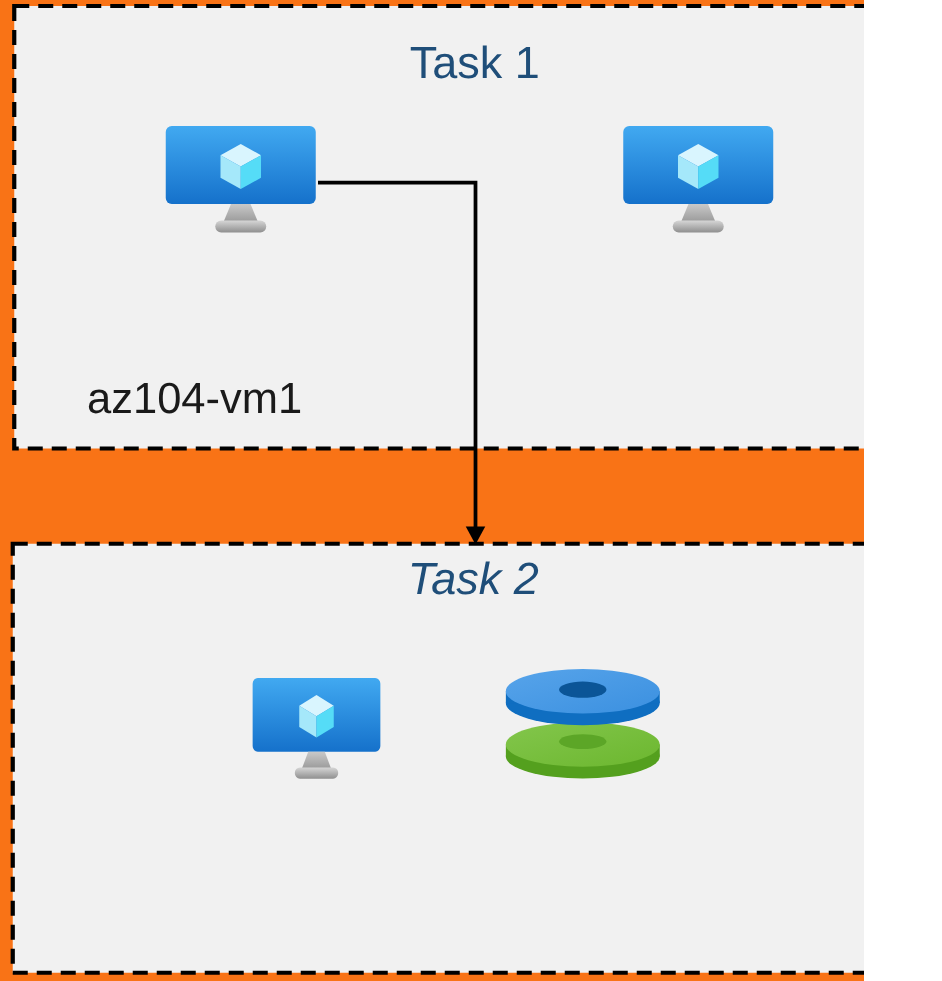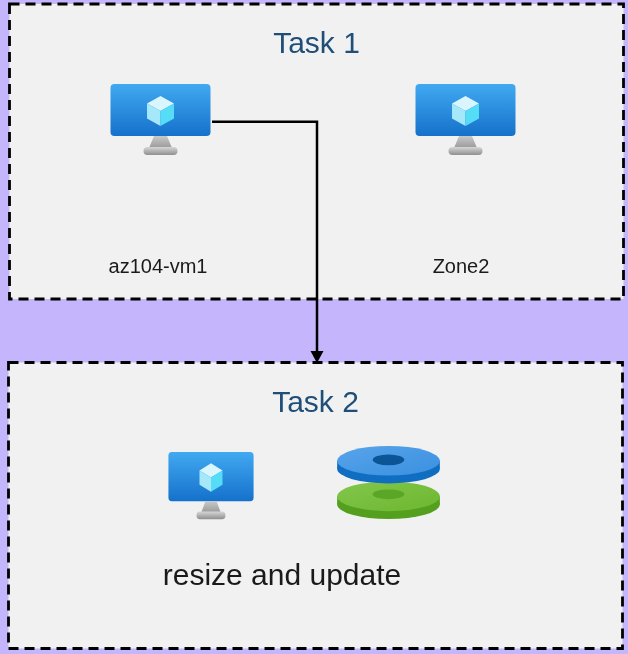--- a/index.html
+++ b/index.html
@@ -1,37 +1,37 @@
 <!DOCTYPE html>
 <html><head>
 <meta charset="utf-8">
 <style>
   html, body { margin: 0; padding: 0; background: #ffffff; }
   .canvas {
     position: relative;
-    width: 628px;
+    width: 576px;
     height: 654px;
-    background: #c4b5fd;
+    background: #f97316;
     font-family: "Liberation Sans", sans-serif;
     overflow: hidden;
   }
   .underlay { position: absolute; left: 0; top: 0; }
   .abs { position: absolute; }
   .title {
     color: #1F4E79;
     font-size: 30px;
     line-height: 38px;
     text-align: center;
     white-space: pre;
   }
   .vm-label {
     color: #1A1A1A;
-    font-size: 20px;
+    font-size: 29px;
     line-height: 36px;
-    text-align: center;
+    text-align: left;
     white-space: pre;
   }
   .caption {
     color: #1A1A1A;
     font-size: 30px;
     line-height: 38px;
     text-align: center;
     white-space: pre;
   }
 </style>
@@ -92,24 +92,23 @@
     <polygon points="64,19.5 50.5,27 50.5,42 64,34.5" fill="#55DCF7"></polygon>
     <polygon points="44,52 57,52 62,64 39,64" fill="url(#standGrad)"></polygon>
     <rect x="33.5" y="63" width="34" height="8" rx="4" fill="url(#baseGrad)"></rect>
   </svg>
 
   <div class="abs vm-label" style="left:58px; top:176px; width:200px;">
     <div>az104-vm1</div>
   </div>
 
   <div class="abs vm-label" style="left:361px; top:176px; width:200px;">
-    <div>Zone2</div>
   </div>
 
-  <div class="abs title" style="left:7px; top:383px; width:617px;">Task 2</div>
+  <div class="abs title" style="left:7px; top:368px; width:617px;font-style:italic;">Task 2</div>
 
   <svg class="abs" style="left:168px; top:452px;" width="86" height="70" viewBox="0 0 101 74" preserveAspectRatio="none">
     <rect x="0.5" y="0" width="100" height="52" rx="4" fill="url(#screenGrad)"></rect>
     <polygon points="50.5,12 64,19.5 50.5,27 37,19.5" fill="#D9F5FE"></polygon>
     <polygon points="37,19.5 50.5,27 50.5,42 37,34.5" fill="#A5E8FA"></polygon>
     <polygon points="64,19.5 50.5,27 50.5,42 64,34.5" fill="#55DCF7"></polygon>
     <polygon points="44,52 57,52 62,64 39,64" fill="url(#standGrad)"></polygon>
     <rect x="33.5" y="63" width="34" height="8" rx="4" fill="url(#baseGrad)"></rect>
   </svg>
 
@@ -123,15 +122,14 @@
     </g>
 
     <g>
       <ellipse cx="52" cy="24" rx="52" ry="15" fill="#0F6EC1"></ellipse>
       <rect x="0" y="16" width="104" height="8" fill="#0F6EC1"></rect>
       <ellipse cx="52" cy="16" rx="52" ry="15" fill="url(#blueTopGrad)"></ellipse>
       <ellipse cx="52" cy="15" rx="16" ry="5.5" fill="#0B5597"></ellipse>
     </g>
   </svg>
 
-  <div class="abs caption" style="left:132px; top:556px; width:300px;">resize and update</div>
 
 </div>
 
 </body></html>

